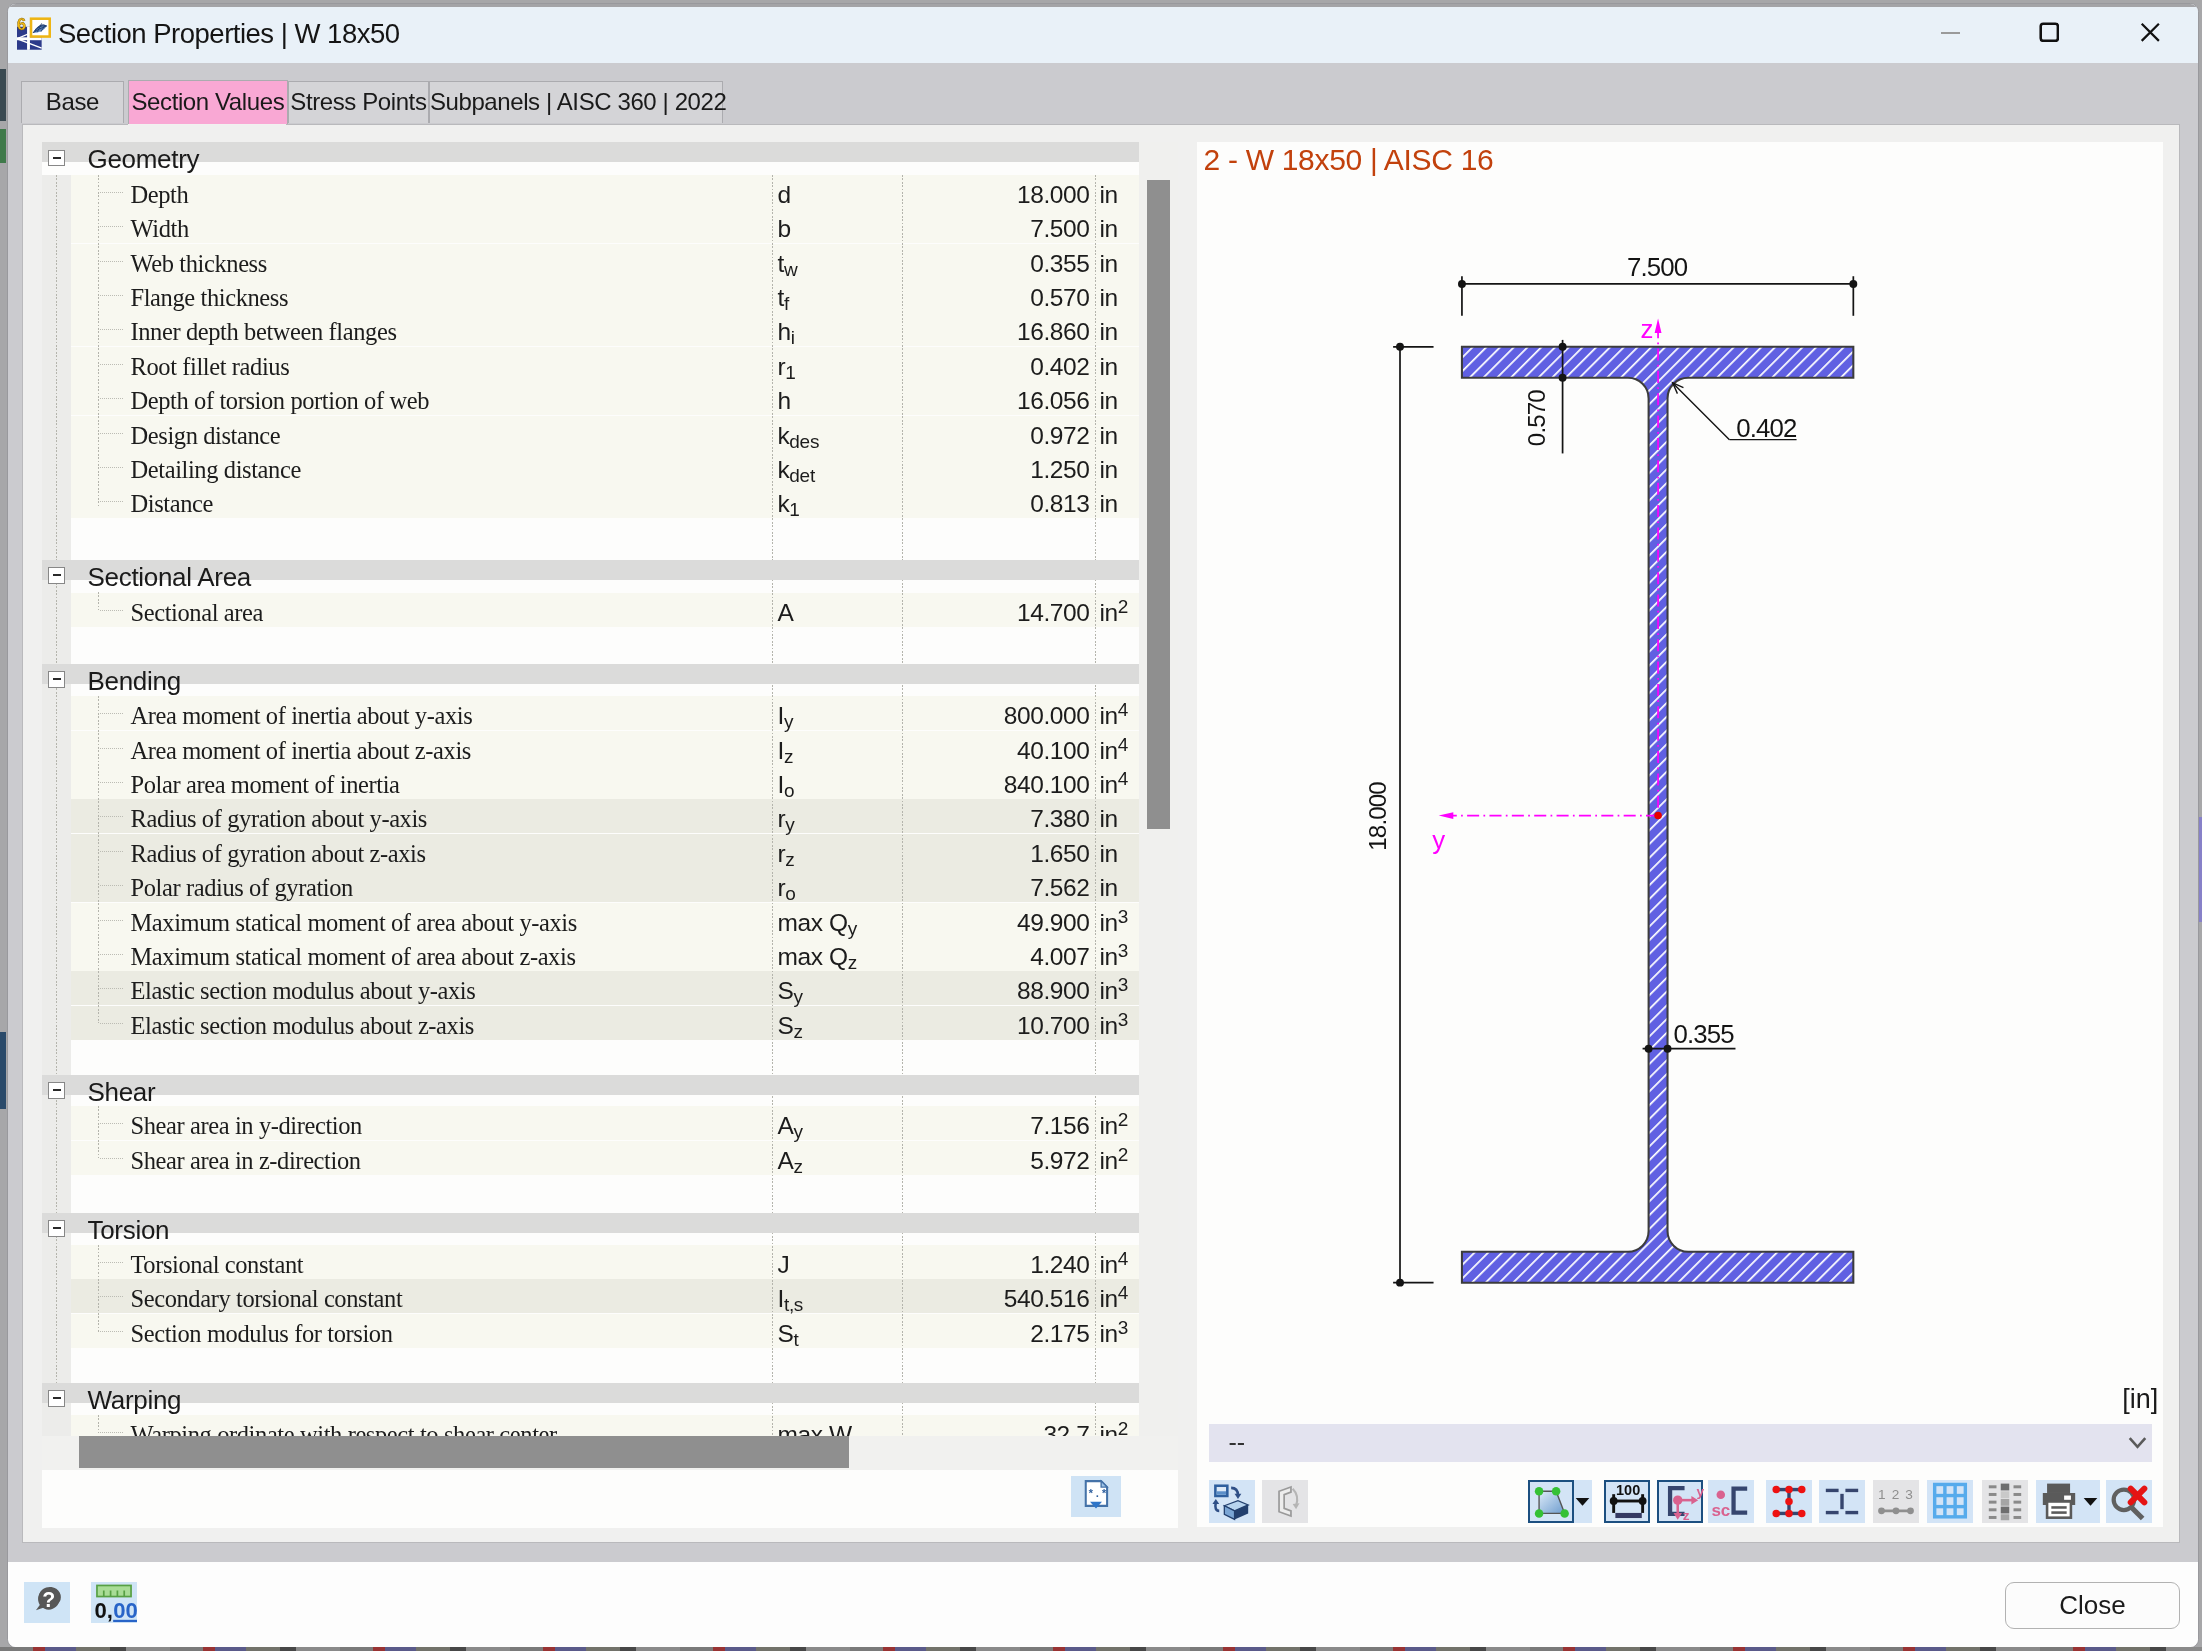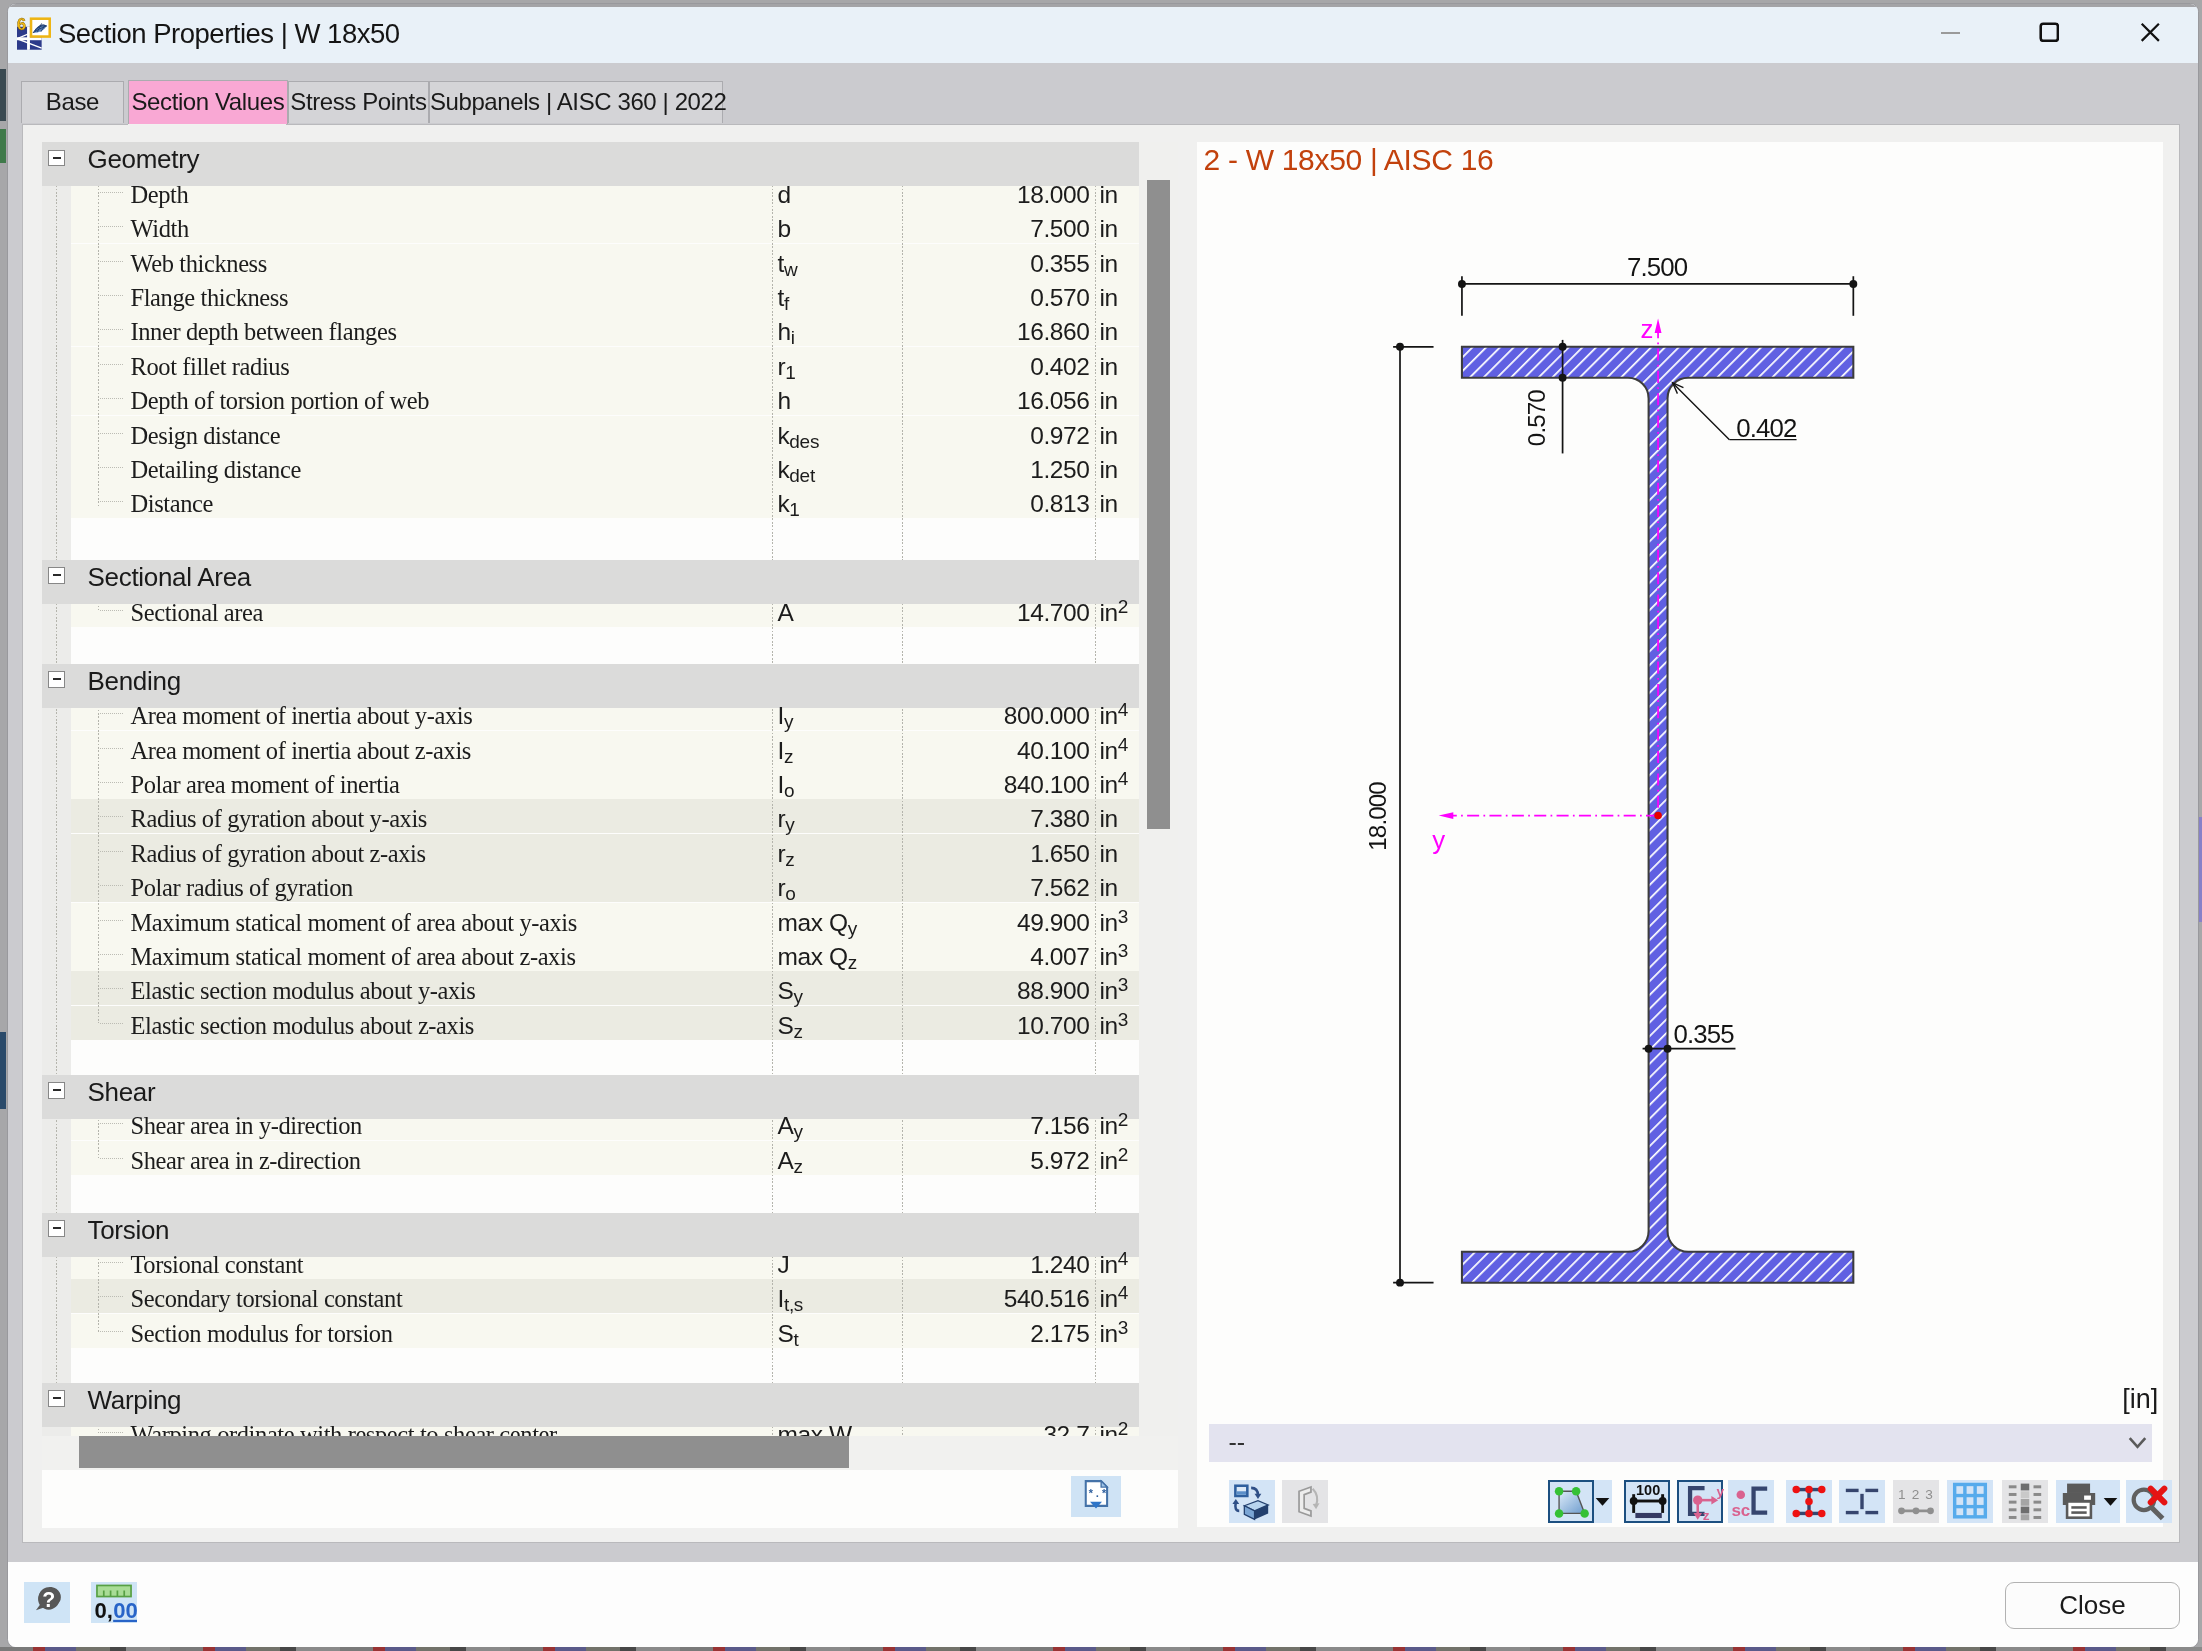--- a/index.html
+++ b/index.html
@@ -10,21 +10,21 @@
   #title { position:absolute; left:0; top:0; width:100%; height:59px; background:#e9f1f8; }
   #title .txt { position:absolute; left:50px; top:0; line-height:59px; font-size:27.5px; color:#151515; letter-spacing:-0.5px; }
   
   .tab { position:absolute; top:77px; height:42px; background:#d4d4d7; border:0.9px solid #ababaf; border-bottom:none; font-size:24px; color:#1a1a1a; text-align:center; z-index:3; white-space:nowrap; letter-spacing:-0.4px; }
   .tab.sel { background:#f9a8d4; top:76px; height:44px; z-index:5; }
   #page { position:absolute; left:14.6px; top:120px; width:2158px; height:1419px; background:#f0f0ef; border:0.9px solid #b9b9bc; z-index:4; }
   
   #tpanel { position:absolute; left:19px; top:17px; width:1136px; height:1385px; background:#fdfdfc; }
   #dpanel { position:absolute; left:1174px; top:17px; width:966px; height:1385px; background:#fdfdfc; }
   
-  .band { position:absolute; left:0; width:1097px; height:44px; background:#dbdbda; z-index:2;text-align:center; }
+  .band { position:absolute; left:0; width:1097px; height:20px; background:#dbdbda; z-index:2;text-align:center; }
   .band .bt { position:absolute; left:45px; top:0; line-height:34px; font-size:26px; color:#1a1a1a; letter-spacing:-0.3px; }
   .band .bx { position:absolute; left:6px; top:7.7px; width:16.3px; height:16.3px; background:#fff; border:0.9px solid #878787; }
   .band .bx:after { content:''; position:absolute; left:3.4px; top:6px; width:7.7px; height:1.7px; background:#2a2a2a; }
   .gut { position:absolute; left:0; top:33px; width:29px; height:1261px; background:#ececea; }
   .r { position:absolute; left:29px; width:1068px; height:34px; font-size:24.5px; color:#1c1c1c; }
   .ra { background:#f8f8f0; }
   .rb { background:#ebebe2; }
   .r i { font-style:normal; position:absolute; top:0; line-height:39px; letter-spacing:-0.4px; z-index:2; white-space:nowrap; }
   .r .lb { left:59px;font-family:Liberation Serif, serif; }
   .r .sy { left:706px; }
@@ -34,21 +34,21 @@
   sub { font-size:19px; vertical-align:baseline; position:relative; top:4.3px; letter-spacing:-0.3px; }
   sup { font-size:19px; vertical-align:baseline; position:relative; top:-7.7px; letter-spacing:-0.3px; }
   .dot { position:absolute; width:0.9px; background-image:repeating-linear-gradient(to bottom,#b4b4ac 0 1.7px,transparent 1.7px 3.4px); z-index:1; }
   
   #vtrack { position:absolute; left:1097px; top:0; width:39px; height:1294px; background:#f0f0ee; z-index:3; }
   #vthumb { position:absolute; left:7.7px; top:38px; width:23px; height:649px; background:#8f8f8f; }
   #htrack { position:absolute; left:0; top:1294px; width:1136px; height:34px; background:#f1f1ef; z-index:3; }
   #hthumb { position:absolute; left:37px; top:0.9px; width:770px; height:32px; background:#8f8f8f; }
   #tfoot { position:absolute; left:0; top:1328px; width:1136px; height:58px; background:#fdfdfc; z-index:3; }
 
-  .tb { position:absolute; top:1338px; height:43px; background:#d3e4f6;margin-left:20px; }
+  .tb { position:absolute; top:1338px; height:43px; background:#d3e4f6; }
   .tb.g { background:#e4e4e6; }
   .tb.on { border:2.6px solid #1c4f80; }
   .tb.on svg { margin-top:0px; }
   #dfoot { position:absolute; left:0; top:1558px; width:2192px; height:87px; background:#fdfdfd; border-radius:0 0 8.6px 8.6px; }
   .fbtn { position:absolute; top:20px; width:46px; height:41px; background:#cfe4f6; }
 </style>
 </head>
 <body>
 <div id="dlg">
 <div class="abs" style="left:0;top:0;width:2192px;height:3.4px;background:#a4a4a7;z-index:10"></div>

